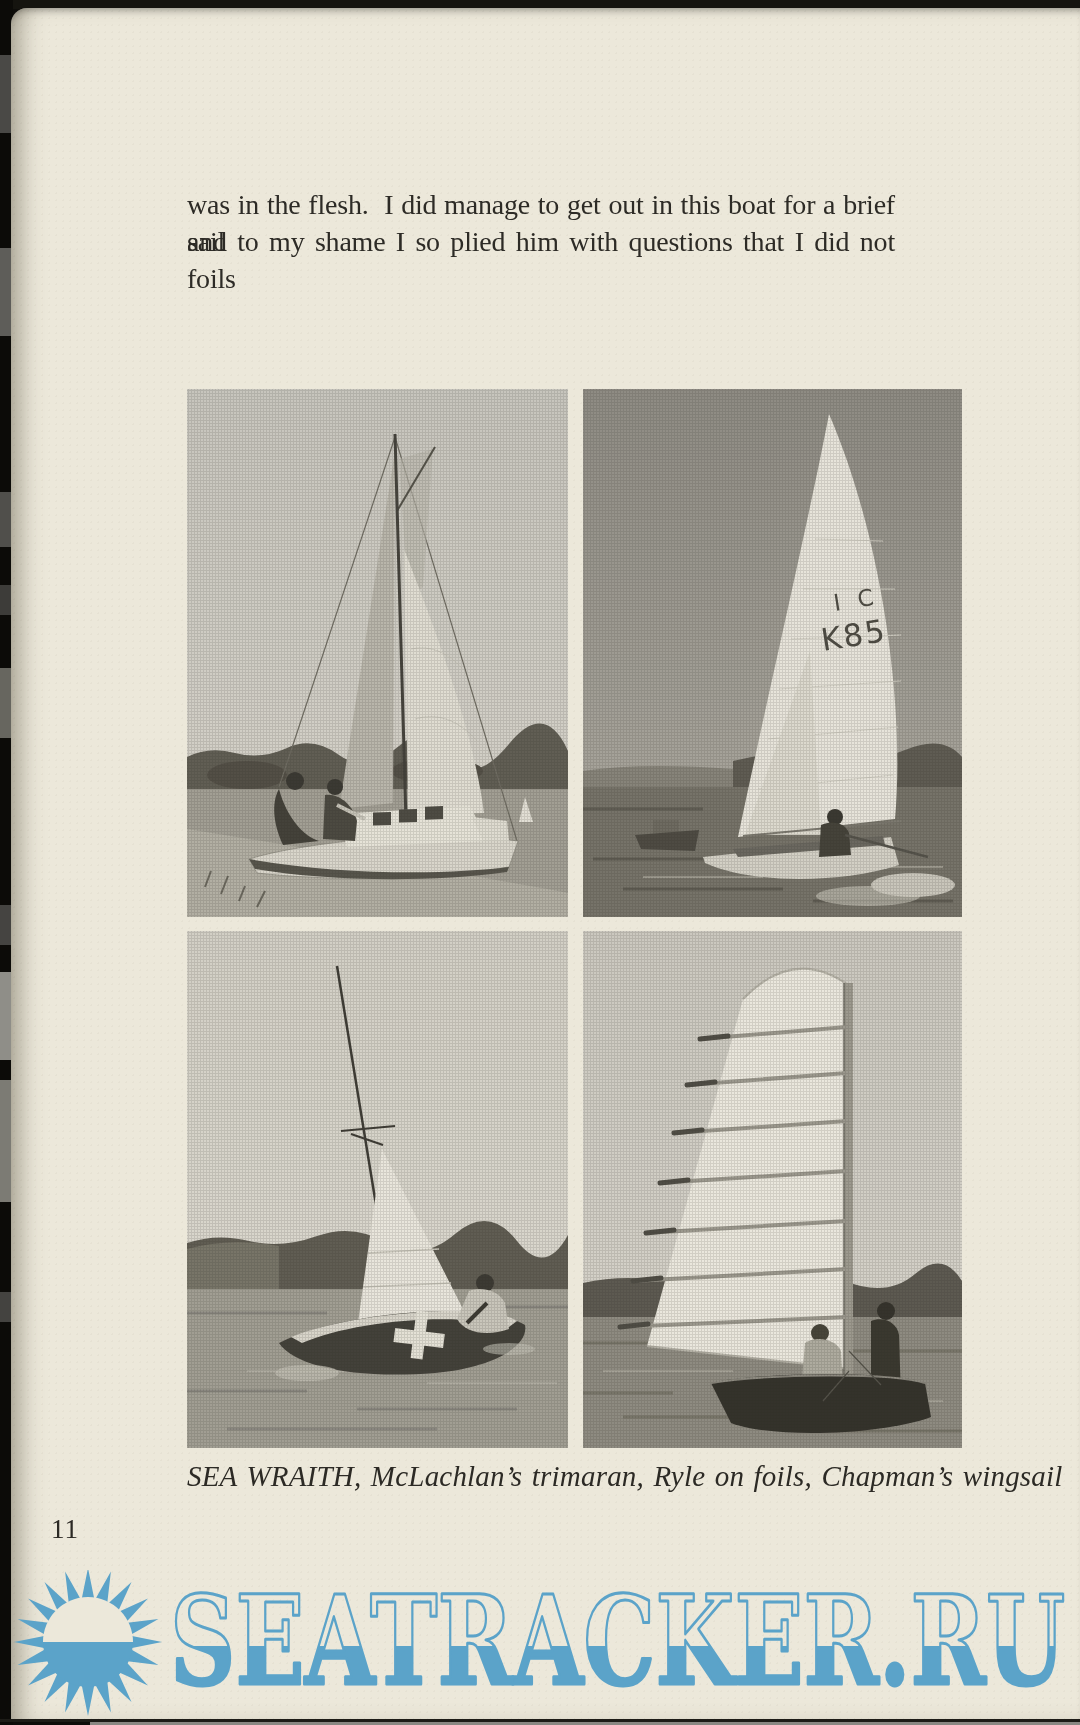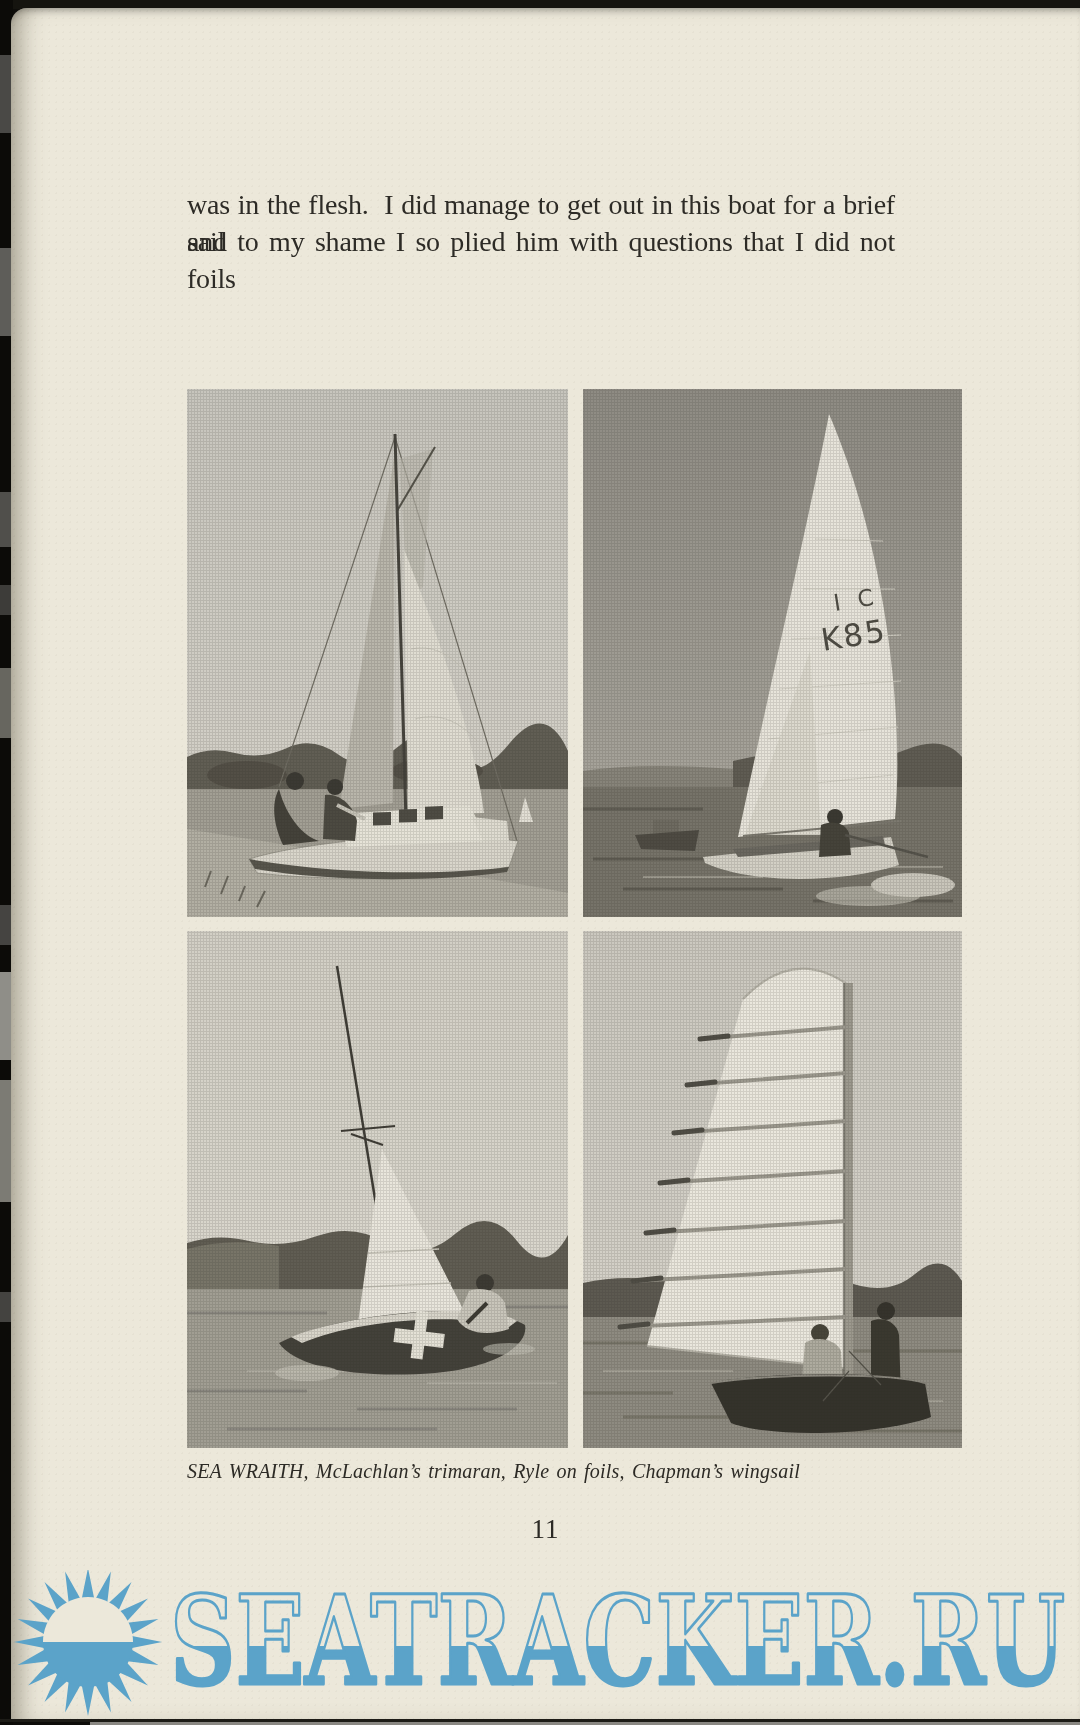--- a/index.html
+++ b/index.html
@@ -34,26 +34,26 @@
     position:absolute;inset:0;pointer-events:none;
     background-image:radial-gradient(rgba(42,40,33,0.13) 1px, transparent 1.35px);
     background-size:3px 3px;
   }
   .ph-tl{left:176px;top:381px;width:381px;height:528px;}
   .ph-tr{left:572px;top:381px;width:379px;height:528px;}
   .ph-bl{left:176px;top:923px;width:381px;height:517px;}
   .ph-br{left:572px;top:923px;width:379px;height:517px;}
   .caption{
     position:absolute;left:176px;top:1452px;width:724px;
-    font-style:italic;font-size:20px;color:#2c2a25;white-space:nowrap;
+    font-style:italic;font-size:29px;color:#2c2a25;white-space:nowrap;
     word-spacing:2px;letter-spacing:0.2px;
   }
   .page-number{
-    position:absolute;left:0;right:0;top:1506px;text-align:center;
-    font-size:27px;color:#2c2a25;letter-spacing:1px;
+    position:absolute;left:0;right:0;top:1506px;
+    font-size:27px;color:#2c2a25;letter-spacing:1px;padding-left:40px;
   }
   .watermark{position:absolute;left:0;top:1570px;pointer-events:none;}
   .bottom-dark-line{position:absolute;left:0;bottom:3px;height:3px;right:0;background:#1d1c17;}
   .bottom-gray-sliver{position:absolute;left:90px;right:0;bottom:0;height:3px;background:#8a8883;}
 </style>
 </head>
 <body>
 
 <div class="film-top"></div>
 <div class="film-left">

